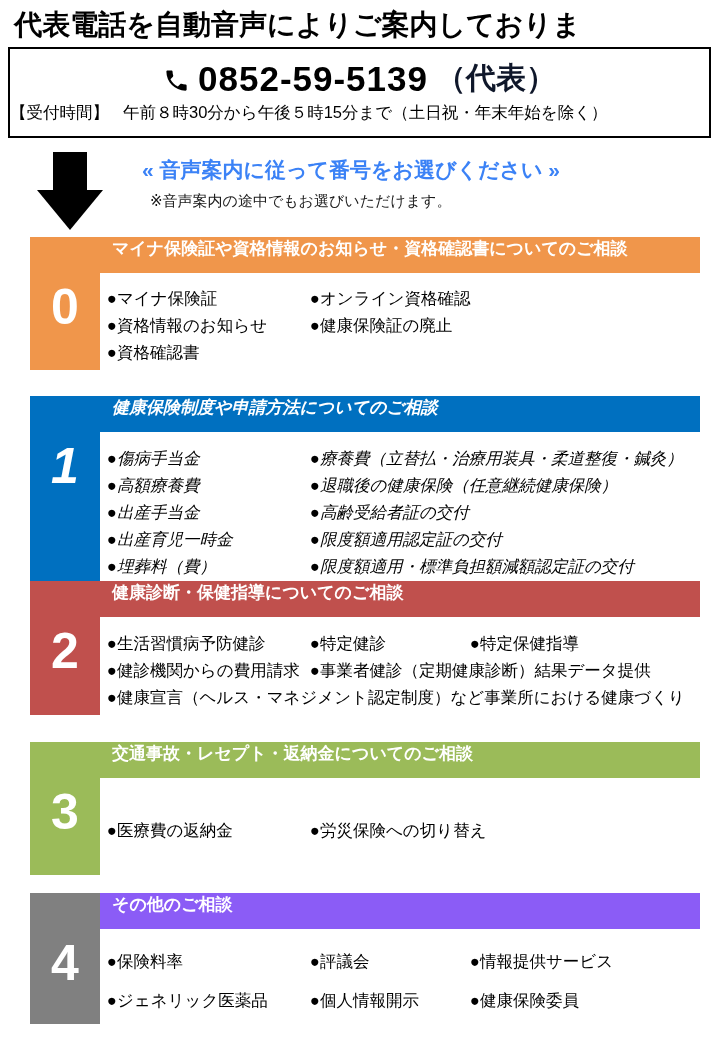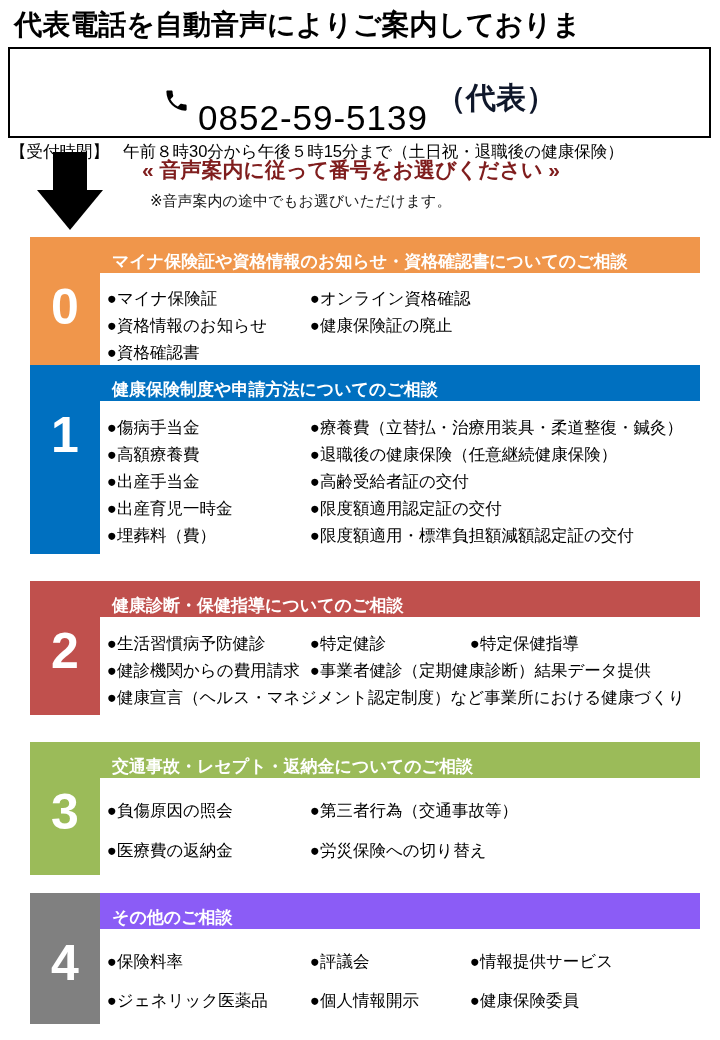--- a/index.html
+++ b/index.html
@@ -15,59 +15,59 @@
   }
 
   .phone-box {
     position:absolute; left:8px; top:47px; width:703px; height:91px;
     border:2px solid #000; background:#fff;
   }
   .phone-line {
     margin-top:9px; display:flex; align-items:center; justify-content:center; gap:8px;
   }
   .phone-icon-svg { width:27px; height:27px; margin-top:4px; }
-  .phone-number { font-size:35px; font-weight:normal; color:#000; letter-spacing:1px;margin-top:40px; }
+  .phone-number { font-size:35px; font-weight:bold; color:#000; letter-spacing:1px; }
   .phone-suffix { font-size:30px; font-weight:bold; color:#0f172a; }
   .hours-line {
     margin-top:3px; display:flex; gap:14px;
     font-size:16.5px; color:#000;
   }
 
   .big-arrow { position:absolute; left:37px; top:152px; width:66px; }
   .arrow-stem { width:34px; height:38px; background:#000; margin:0 auto; }
   .arrow-head {
     width:0; height:0; margin:0 auto;
     border-left:33px solid transparent; border-right:33px solid transparent;
     border-top:40px solid #000;
   }
 
   .guide-headline {
     position:absolute; left:142px; top:156px;
-    font-size:21px; font-weight:bold; color:#7f1d1d; white-space:nowrap;
+    font-size:21px; font-weight:bold; color:#3b82f6; white-space:nowrap;
   }
   .guide-note {
     position:absolute; left:150px; top:192px;
     font-size:15px; color:#1a1a1a; white-space:nowrap;text-align:right;
   }
 
   .menu-section { position:absolute; left:30px; width:670px; }
   .sec-0 { top:237px; height:133px; }
-  .sec-1 { top:365px; height:189px; }
+  .sec-1 { top:396px; height:189px;font-style:italic; }
   .sec-2 { top:581px; height:134px; }
   .sec-3 { top:742px; height:133px; }
   .sec-4 { top:893px; height:131px; }
 
   .num-col { position:absolute; left:0; top:0; bottom:0; width:70px; }
   .num {
     position:absolute; top:44px; left:0; width:70px; text-align:center;
     font-size:50px; line-height:1.05; font-weight:bold; color:#fff;
   }
   .hdr {
     position:absolute; left:0; right:0; top:0; height:36px;
-    display:flex; align-items:flex-end; padding-left:82px;
+    display:flex; align-items:flex-start; padding-left:82px;
   }
   .hdr-text { font-size:17px; font-weight:bold; color:#fff; }
 
   .content {
     position:absolute; top:44px; left:77px; right:2px; bottom:4px;
     display:flex; flex-direction:column; padding-top:5px; background:#fff;
   }
   .row { flex:1; position:relative; }
   .cell {
     position:absolute; top:50%; transform:translateY(-50%);
@@ -85,21 +85,21 @@
 <div class="phone-box">
   <div class="phone-line">
     <svg class="phone-icon-svg" viewBox="0 0 24 24" aria-hidden="true">
       <path fill="#000" d="M6.62 10.79c1.44 2.83 3.76 5.14 6.59 6.59l2.2-2.2c.27-.27.67-.36 1.02-.24 1.12.37 2.33.57 3.57.57.55 0 1 .45 1 1V20c0 .55-.45 1-1 1-9.39 0-17-7.61-17-17 0-.55.45-1 1-1h3.5c.55 0 1 .45 1 1 0 1.25.2 2.45.57 3.57.11.35.03.74-.25 1.02l-2.2 2.2z"></path>
     </svg>
     <span class="phone-number">0852-59-5139</span>
     <span class="phone-suffix">（代表）</span>
   </div>
   <div class="hours-line">
     <span>【受付時間】</span>
-    <span>午前８時30分から午後５時15分まで（土日祝・退職後の健康保険）</span>
+    <span>午前８時30分から午後５時15分まで（土日祝・年末年始を除く）</span>
   </div>
 </div>
 
 <div class="big-arrow">
   <div class="arrow-stem"></div>
   <div class="arrow-head"></div>
 </div>
 
 <div class="guide-headline">« 音声案内に従って番号をお選びください »</div>
 <div class="guide-note">※音声案内の途中でもお選びいただけます。</div>
@@ -182,24 +182,20 @@
 
 <section class="menu-section sec-3">
   <div class="hdr" style="background: rgb(155, 187, 89);">
     <span class="hdr-text">交通事故・レセプト・返納金についてのご相談</span>
   </div>
   <div class="num-col" style="background: rgb(155, 187, 89);">
     <div class="num">3</div>
   </div>
   <div class="content">
     <div class="row">
-      <span class="cell c0">●負傷原因の照会</span>
-      <span class="cell c1">●第三者行為（交通事故等）</span>
-    </div>
-    <div class="row">
       <span class="cell c0">●医療費の返納金</span>
       <span class="cell c1">●労災保険への切り替え</span>
     </div>
   </div>
 </section>
 
 <section class="menu-section sec-4">
   <div class="hdr" style="background: #8b5cf6;">
     <span class="hdr-text">その他のご相談</span>
   </div>

